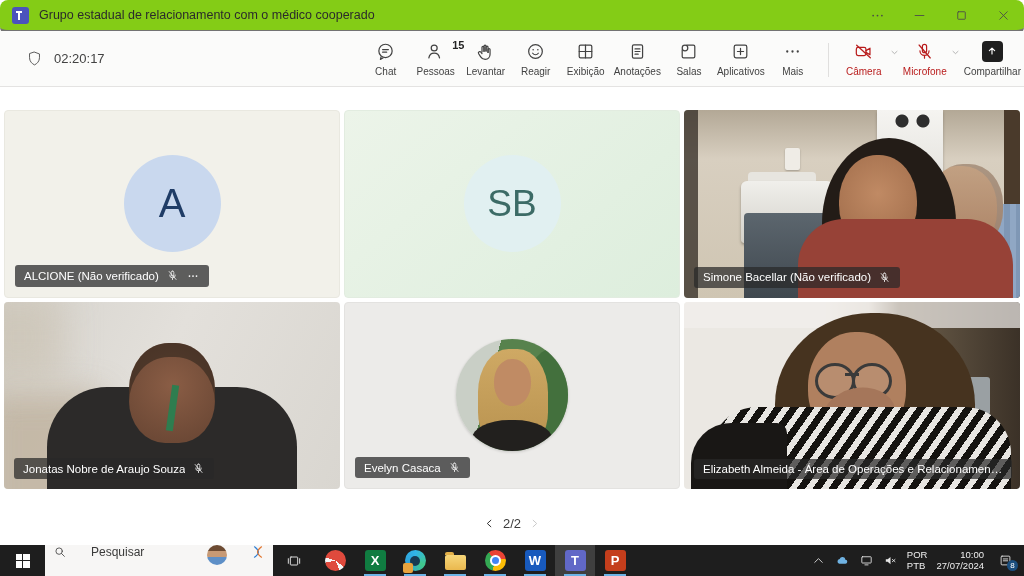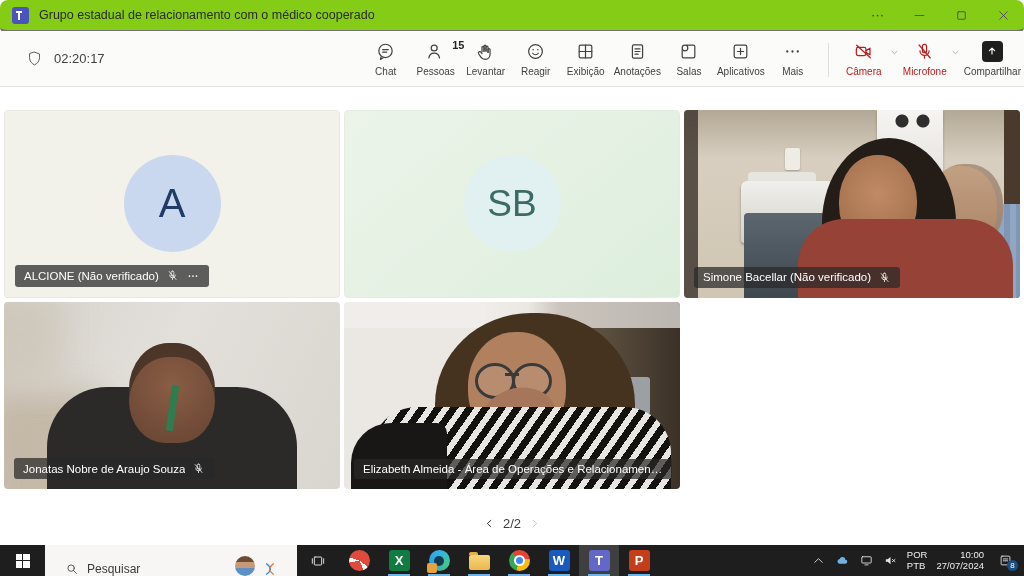--- a/index.html
+++ b/index.html
@@ -112,21 +112,21 @@
   .pg-label{font-size:13px;color:#3c3c3c;}
   .watermark{position:absolute;right:14px;top:487px;z-index:5;}
   .wm-1{font-size:19px;color:rgba(128,128,128,.85);}
   .wm-2{font-size:11.5px;color:rgba(140,140,140,.85);margin-top:3px;}
 
   
   .taskbar{position:absolute;left:0;right:0;bottom:0;height:31px;background:#1e1e1e;display:flex;align-items:stretch;z-index:10;}
   .start{width:45px;display:flex;align-items:center;justify-content:center;}
   .win-logo{width:14px;height:14px;display:grid;grid-template-columns:1fr 1fr;grid-template-rows:1fr 1fr;gap:1.5px;}
   .win-logo span{background:#fdfdfd;}
-  .searchbox{width:212px;background:#f7f6f5;display:flex;align-items:flex-end;gap:8px;padding:0 20px;}
+  .searchbox{width:212px;background:#f7f6f5;display:flex;align-items:flex-start;gap:24px;padding:0 8px;}
   .searchbox svg{width:14px;height:14px;color:#3c3c3c;}
   .search-text{font-size:12px;color:#3a3a3a;flex:1;}
   .search-avatar{width:20px;height:20px;border-radius:50%;background:linear-gradient(180deg,#6d4b33 0 32%,#c79a76 32% 60%,#5e8fc7 60%);flex:none;}
   .dna-icon{width:15px;height:18px;flex:none;}
   .taskview{width:42px;display:flex;align-items:center;justify-content:center;color:#e8e8e8;}
   .taskview svg{width:16px;height:16px;}
   .appbtn{width:40px;position:relative;display:flex;align-items:center;justify-content:center;}
   .appbtn.active{background:#3f3f3f;}
   .underline{position:absolute;bottom:0;left:9px;right:9px;height:2.5px;background:#6cb3e6;}
   .office-sq{width:21px;height:21px;border-radius:3px;color:#fff;font-weight:700;font-size:13px;display:flex;align-items:center;justify-content:center;}
@@ -398,20 +398,38 @@
       <div class="nameplate on-video">
         <span class="np-text">Jonatas Nobre de Araujo Souza</span>
         <svg viewBox="0 0 24 24">
             <rect x="9.6" y="3.8" width="4.8" height="9.6" rx="2.4"></rect>
             <path d="M6.8 11.2a5.2 5.2 0 0 0 10.4 0M12 16.4v3.2"></path>
             <path d="M5.8 4.6l12.8 14.8"></path>
           </svg>
       </div>
     </div>
 
+    <div class="tile t5">
+      <div class="avatar-center">
+        <div class="evelyn">
+          <div class="ev-leaf"></div>
+            <div class="ev-hair"></div>
+            <div class="ev-face"></div>
+            <div class="ev-body"></div>
+        </div>
+      </div>
+      <div class="nameplate">
+        <span class="np-text">Evelyn Casaca</span>
+        <svg viewBox="0 0 24 24">
+            <rect x="9.6" y="3.8" width="4.8" height="9.6" rx="2.4"></rect>
+            <path d="M6.8 11.2a5.2 5.2 0 0 0 10.4 0M12 16.4v3.2"></path>
+            <path d="M5.8 4.6l12.8 14.8"></path>
+          </svg>
+      </div>
+    </div>
 
     <div class="tile">
       <div class="art a-el">
         <div class="el-ceiling"></div>
         <div class="el-monitor"></div>
         <div class="el-hair"></div>
           <div class="el-face"></div>
         <div class="el-glass l"></div>
           <div class="el-glass r"></div>
           <div class="el-bridge"></div>

